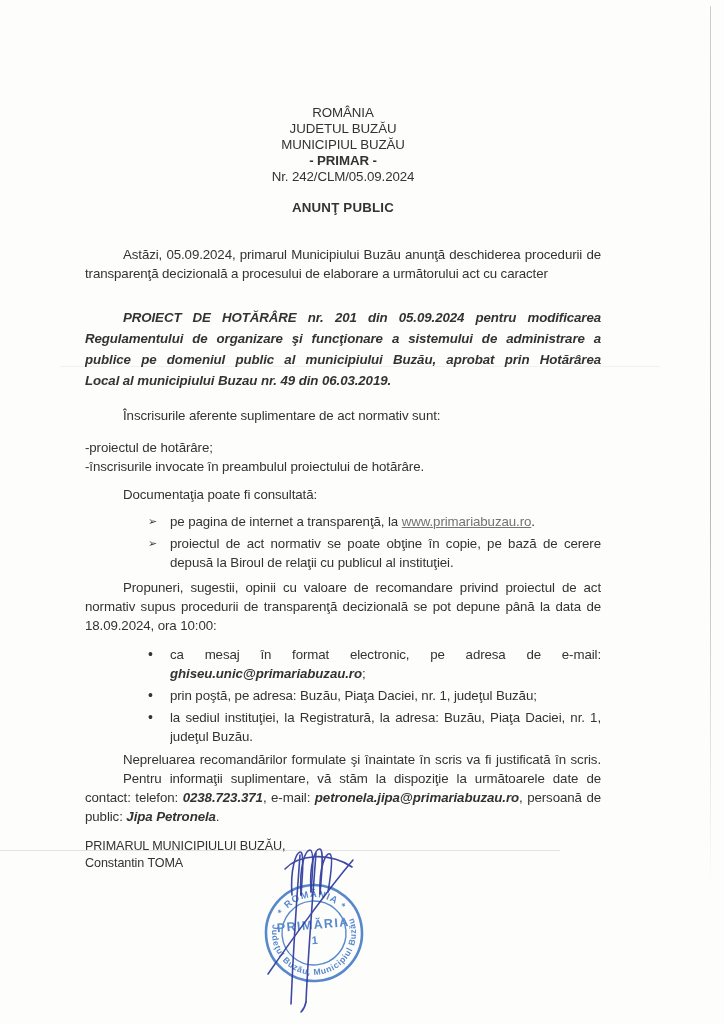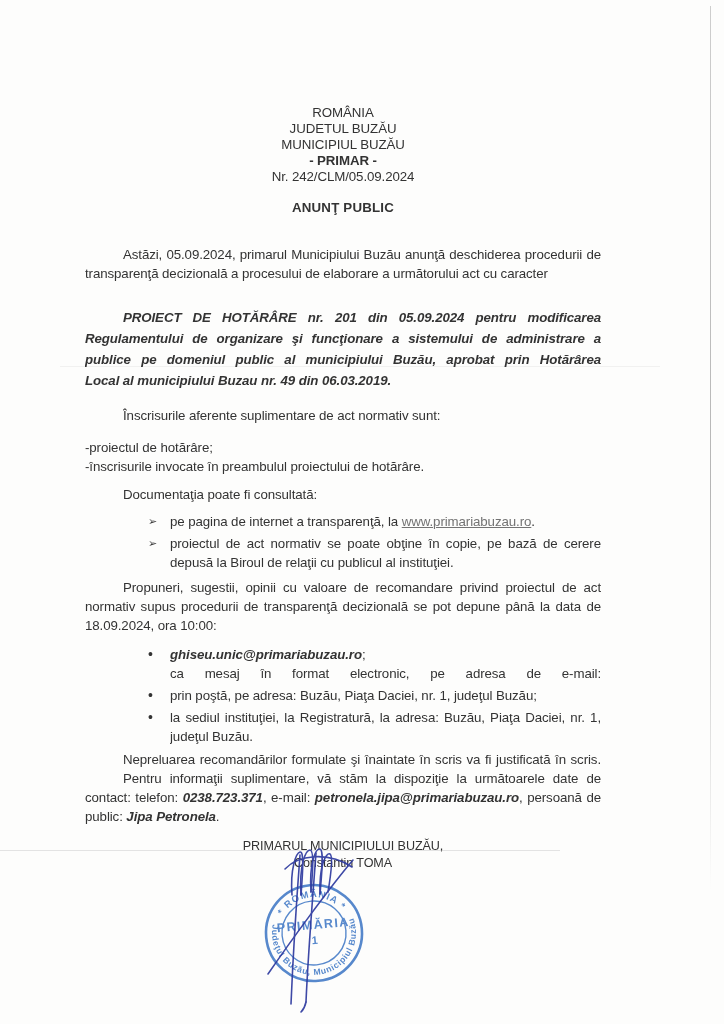--- a/index.html
+++ b/index.html
@@ -48,21 +48,21 @@
   .li{display:flex;margin-left:63px;}
   .li+.li{margin-top:3px;}
   .marker{width:22px;flex:0 0 22px;height:19px;overflow:hidden;}
   .marker.arrow{font-size:11px;color:#3a3a3a;}
   .marker.disc{font-size:14px;}
   .li-body{flex:1 1 auto;min-width:0;}
   .propuneri{margin-top:6px;}
   .closing{margin-top:4px;}
   .bi{font-weight:bold;font-style:italic;}
   .link{color:#737373;text-decoration:underline;cursor:pointer;}
-  .sig{margin-top:12px;text-align:center;line-height:17px;font-size:12.6px;}
+  .sig{margin-top:12px;text-align:left;line-height:17px;font-size:12.6px;}
   .sig div{height:17px;overflow:hidden;}
   .stamp-sig{position:absolute;left:236px;top:843px;pointer-events:none;}
 </style>
 </head>
 <body>
 
 <div class="page">
 
   <div class="artifact-vline"></div>
   <div class="artifact-hline"></div>
@@ -120,22 +120,22 @@
     <div class="propuneri">
       <div class="line jl ind">Propuneri, sugestii, opinii cu valoare de recomandare privind proiectul de act</div>
       <div class="line jl">normativ supus procedurii de transparenţă decizională se pot depune până la data de</div>
       <div class="line">18.09.2024, ora 10:00:</div>
     </div>
 
     <div class="disc-list">
       <div class="li">
         <span class="marker disc">•</span>
         <div class="li-body">
+          <div class="line jl">ca mesaj în format electronic, pe adresa de e-mail:</div>
           <div class="line"><span class="bi">ghiseu.unic@primariabuzau.ro</span><span>;</span></div>
-          <div class="line jl">ca mesaj în format electronic, pe adresa de e-mail:</div>
         </div>
       </div>
       <div class="li">
         <span class="marker disc">•</span>
         <div class="li-body">
           <div class="line">prin poştă, pe adresa: Buzău, Piaţa Daciei, nr. 1, judeţul Buzău;</div>
         </div>
       </div>
       <div class="li">
         <span class="marker disc">•</span>

